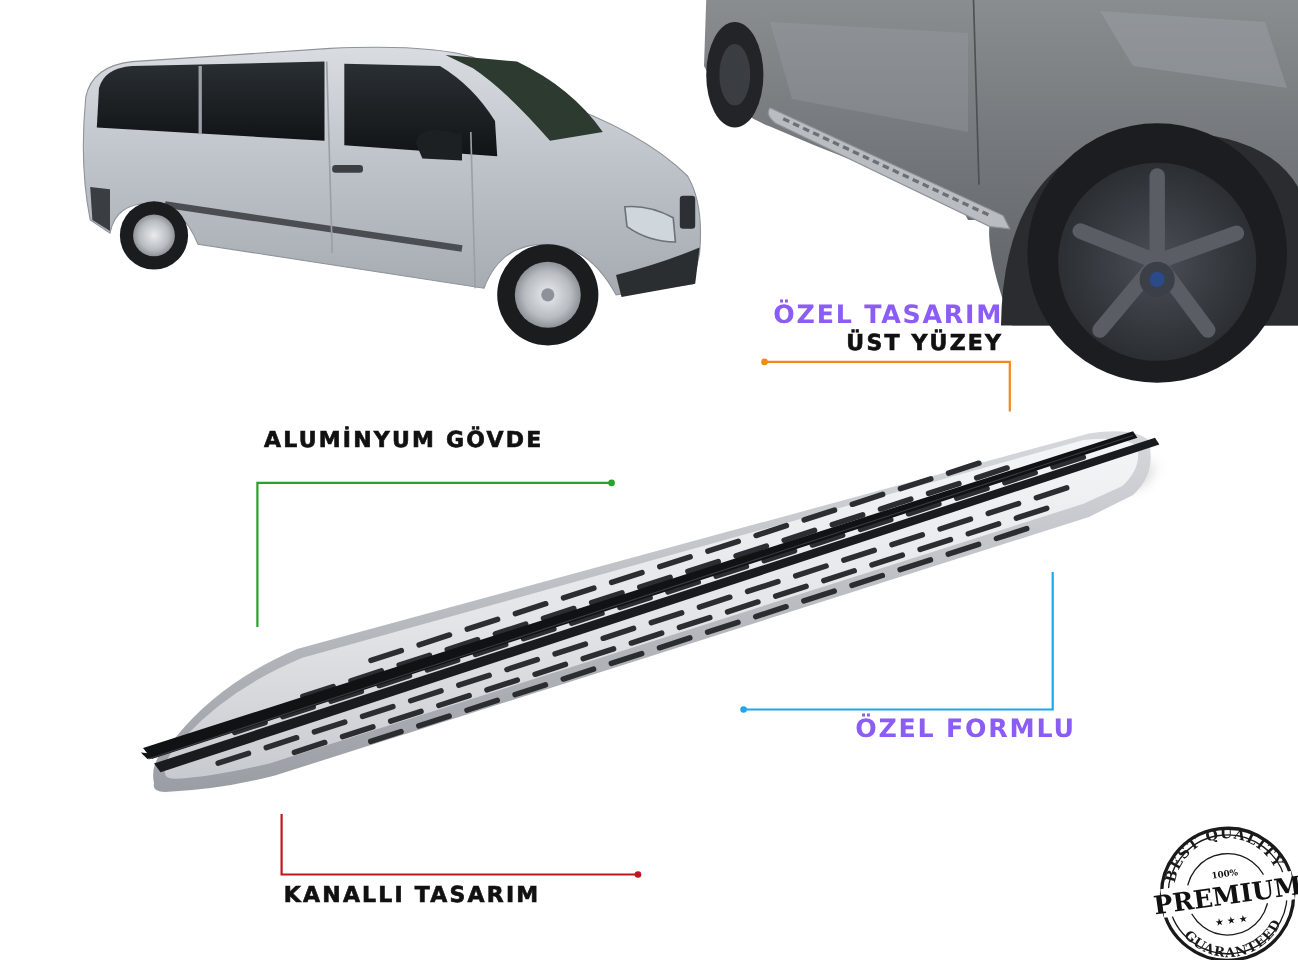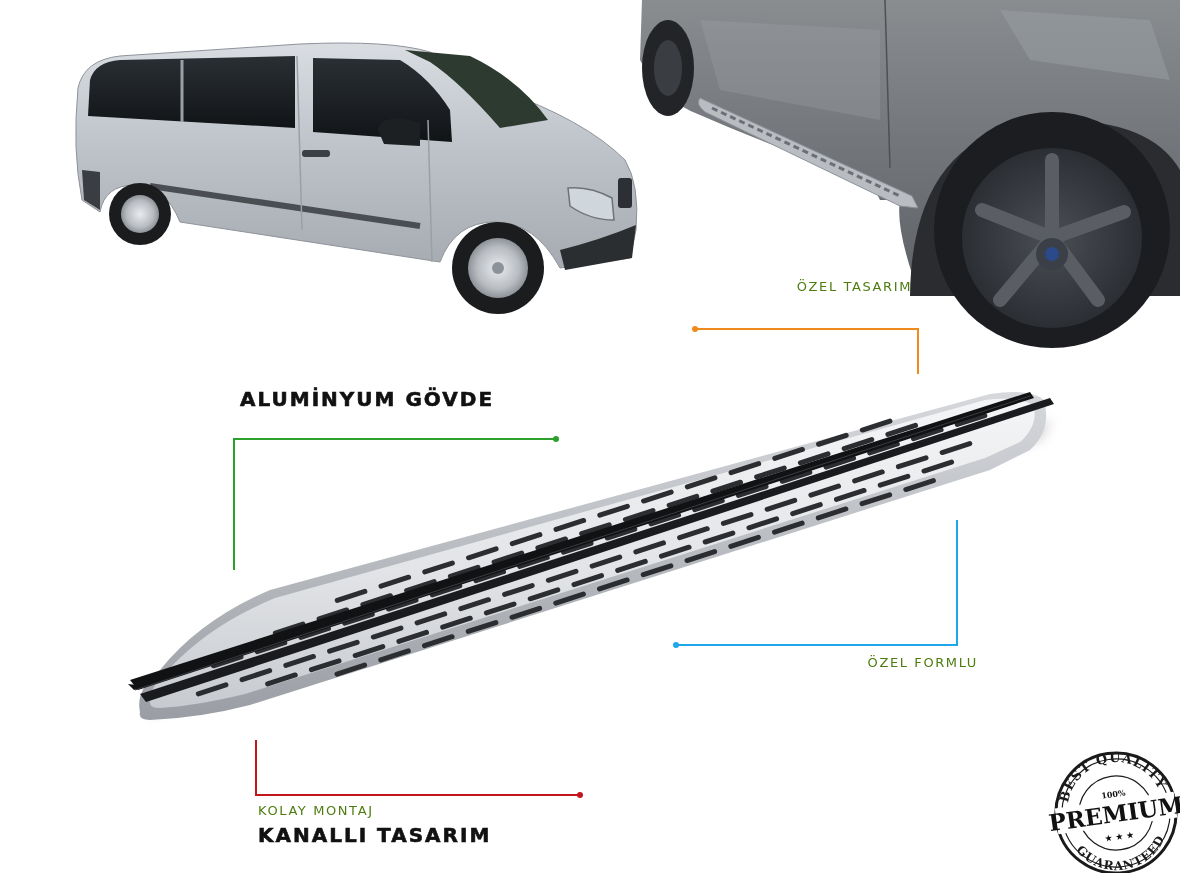--- a/index.html
+++ b/index.html
@@ -2,21 +2,21 @@
 <html><head>
   <meta charset="utf-8">
   <style>
     * { box-sizing: border-box; margin: 0; padding: 0; }
     html, body { width: 1180px; height: 873px; background: #ffffff; overflow: hidden; }
     body { position: relative; font-family: "DejaVu Sans", "Liberation Sans", sans-serif; }
 
     .layer { position: absolute; left: 0; top: 0; width: 1180px; height: 873px; }
 
     .label { position: absolute; white-space: nowrap; color: #1a1a1a; }
-    .label .thin { display: block; font-family: "DejaVu Sans", sans-serif; font-weight: 400; font-size: 13px; letter-spacing: 1.6px; color: #4d7c0f; line-height: 22px; }
+    .label .thin { display: block; font-family: "DejaVu Sans", sans-serif; font-weight: 700; font-size: 23px; letter-spacing: 1.6px; color: #8b5cf6; line-height: 22px; }
     .label .bold { display: block; font-family: "DejaVu Sans", sans-serif; font-weight: 900; font-size: 20px; letter-spacing: 2px; color: #111; line-height: 26px; -webkit-text-stroke: 0.6px #111; }
     .label.right { text-align: right; }
 
     #label-top   { left: 700px; top: 276px; width: 212px; }
     #label-left  { left: 240px; top: 386px; width: 320px; }
     #label-right { left: 700px; top: 652px; width: 278px; }
     #label-bottom{ left: 258px; top: 800px; width: 300px; }
 
     .badge-text { font-family: "DejaVu Serif", serif; font-weight: bold; }
   </style>
@@ -254,32 +254,32 @@
   </g>
 
   <g>
     <polyline points="256,740 256,795 580,795" fill="none" stroke="#c0161c" stroke-width="2"></polyline>
     <circle cx="580" cy="795" r="3" fill="#c0161c"></circle>
   </g>
 </svg>
 
 <div id="label-top" class="label right">
   <span class="thin">ÖZEL TASARIM</span>
+  <span class="bold">ÜST YÜZEY</span>
 </div>
 
 <div id="label-left" class="label">
   <span class="bold">ALUMİNYUM GÖVDE</span>
 </div>
 
 <div id="label-right" class="label right">
   <span class="thin">ÖZEL FORMLU</span>
 </div>
 
 <div id="label-bottom" class="label">
-  <span class="thin">KOLAY MONTAJ</span>
   <span class="bold">KANALLI TASARIM</span>
 </div>
 
 <svg class="layer" viewBox="0 0 1180 873" width="1180" height="873">
   <defs>
     <path id="arcTop" d="M1068 810 A48 48 0 0 1 1164 810"></path>
     <path id="arcBot" d="M1064 818 A52 52 0 0 0 1168 818"></path>
   </defs>
   <g transform="rotate(-8 1116 813)">
     <circle cx="1116" cy="813" r="60" fill="none" stroke="#1a1a1a" stroke-width="3"></circle>

